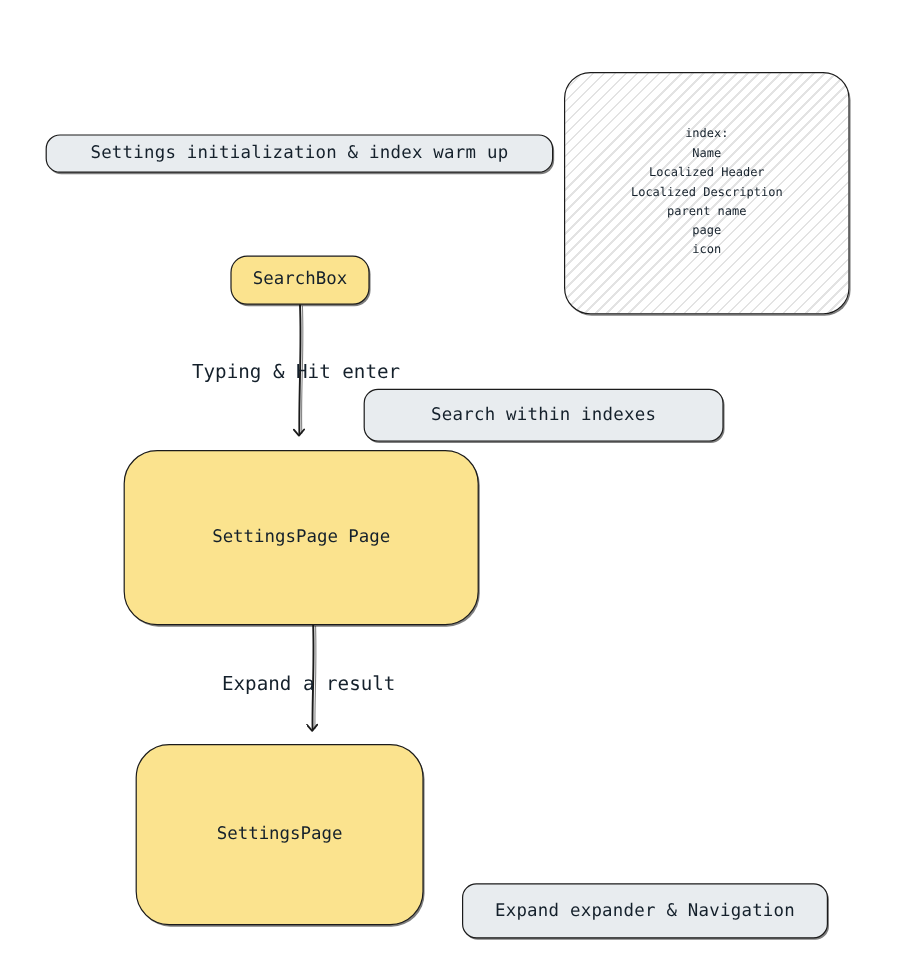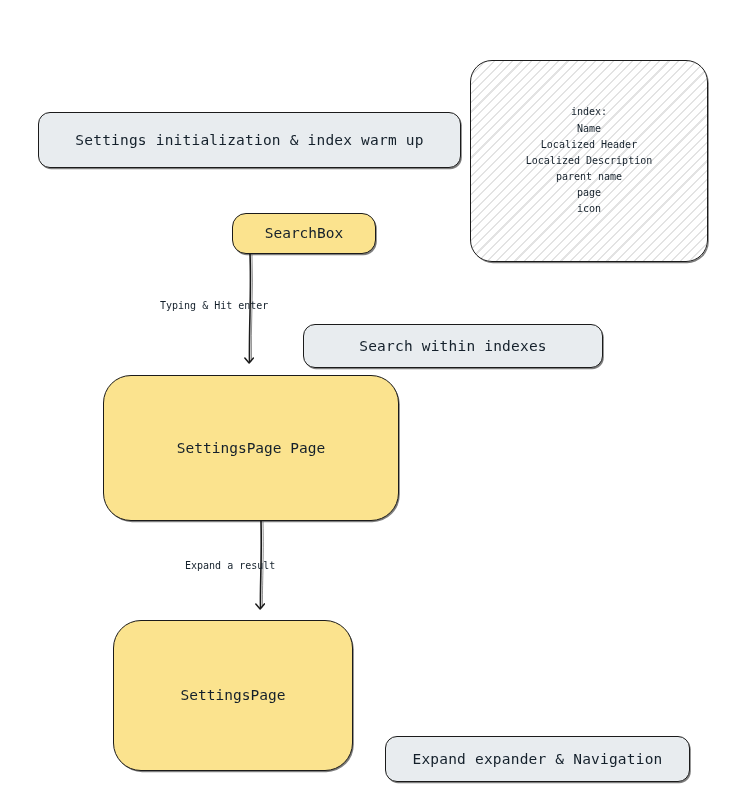--- a/index.html
+++ b/index.html
@@ -61,21 +61,21 @@
       );
     color: #14202b;
     font-size: 10px;
     line-height: 1.62;
     border-radius: 22px;
     align-items: center;
     justify-content: center;
   }
   .edge-label {
     position: absolute;
-    font-size: 10px;
+    font-size: 16px;
     color: #14202b;
     white-space: nowrap;
   }
   .inner-text {
     display: block;
     width: 100%;
   }
   
   .sketch {
     box-shadow: 1.2px 1.6px 0 -0.4px rgba(20,20,20,0.55);
@@ -95,35 +95,35 @@
     <path d="M250,254 C251.5,290 249,325 249.5,362" fill="none" stroke="#1b1b1b" stroke-width="1.6" stroke-linecap="round" marker-end="url(#arrowhead)"></path>
     <path d="M252,255 C253.5,292 250.5,327 251.5,361" fill="none" stroke="#1b1b1b" stroke-width="0.9" stroke-linecap="round" opacity="0.55"></path>
   </g>
 
   <g>
     <path d="M261,521 C262,558 260,585 260.5,608" fill="none" stroke="#1b1b1b" stroke-width="1.6" stroke-linecap="round" marker-end="url(#arrowhead)"></path>
     <path d="M263,522 C264,559 262,586 262.5,607" fill="none" stroke="#1b1b1b" stroke-width="0.9" stroke-linecap="round" opacity="0.55"></path>
   </g>
 </svg>
 
-<div class="node box note sketch" style="left:38px; top:112px; width:423px; height:56px;">
+<div class="node box note sketch" style="left:38px; top:112px; width:423px; height:32px;">
   <span class="inner-text">Settings initialization &amp; index warm up</span>
 </div>
 
 <div class="node box hatch sketch" style="left:470px; top:60px; width:238px; height:202px;">
   <span class="inner-text">index:
 Name
 Localized Header
 Localized Description
 parent name
 page
 icon</span>
 </div>
 
-<div class="node box yellow sketch" style="left:192px; top:213px; width:144px; height:41px;margin-left:40px;">
+<div class="node box yellow sketch" style="left:192px; top:213px; width:116px; height:41px;">
   <span class="inner-text">SearchBox</span>
 </div>
 
 <div class="edge-label" style="left:160px; top:300px;">
   <span>Typing &amp; Hit enter</span>
 </div>
 
 <div class="node box note sketch" style="left:303px; top:324px; width:300px; height:44px;">
   <span class="inner-text">Search within indexes</span>
 </div>

